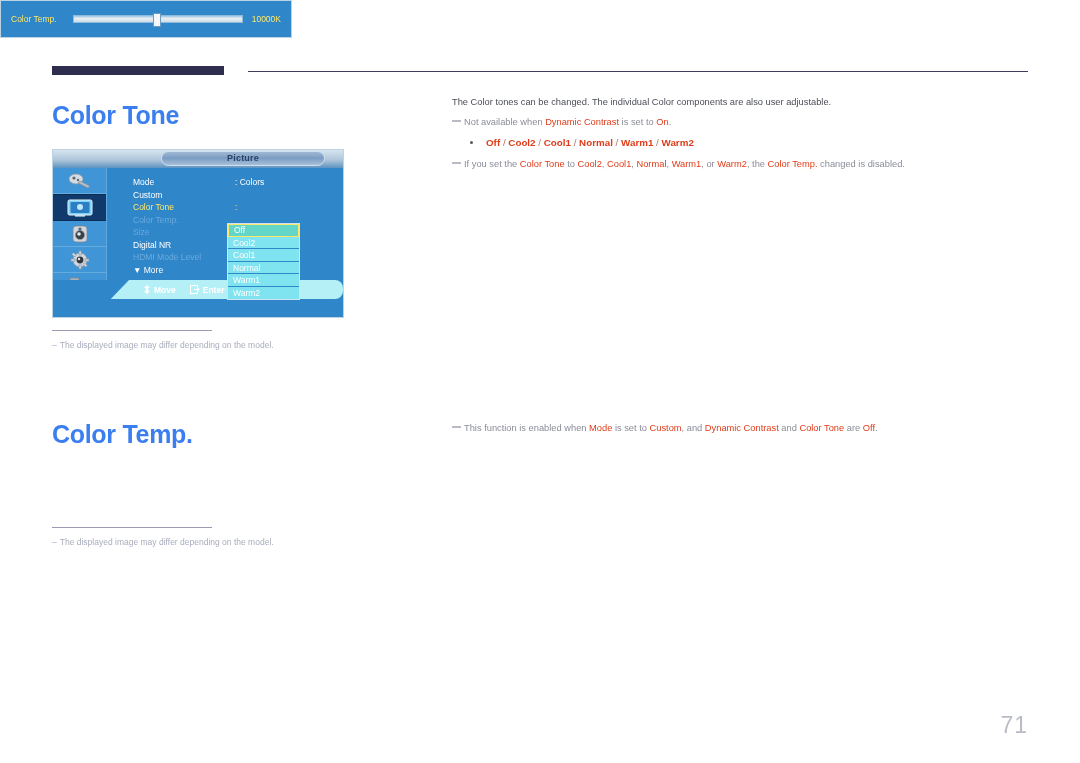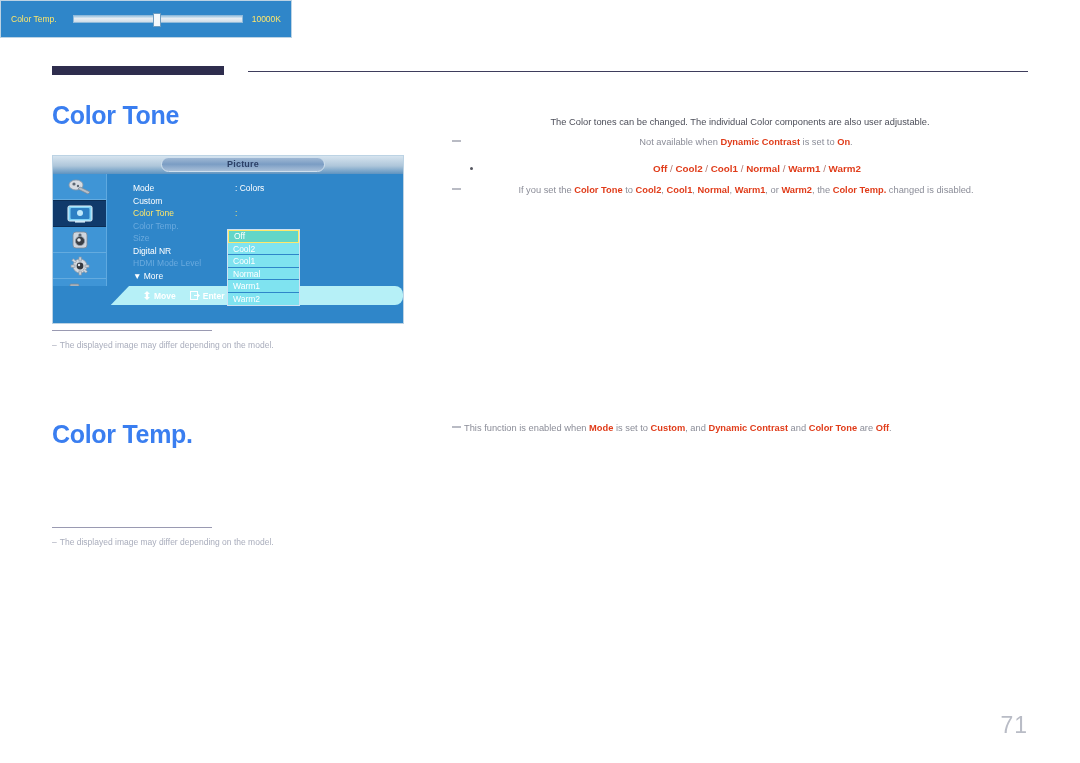--- a/index.html
+++ b/index.html
@@ -53,22 +53,22 @@
 
   
   .osd {
     position: absolute;
     left: 52px;
     background: #2f86c9;
     border: 1px solid #bcd3e4;
   }
 
   #osd-color-tone {
-    top: 155px;
-    width: 352px;
+    top: 149px;
+    width: 292px;
     height: 169px;
   }
 
   
   .osd-titlebar {
     position: relative;
     height: 18px;
     background: linear-gradient(to bottom, #d6e4ef 0%, #aec6da 55%, #5e93c0 100%);
   }
   .osd-titlebar .pill {
@@ -259,21 +259,21 @@
     white-space: nowrap;
   }
   .footnote-block .fn-text .dash { color: #a9adbc; margin-right: 3px; }
 
   
   .body-col {
     position: absolute;
     left: 452px;
     width: 576px;
   }
-  #body-color-tone { top: 112px; text-align: center; }
+  #body-color-tone { top: 92px; }
   #body-color-temp { top: 418px; }
 
   .para {
     font-size: 9.3px;
     line-height: 20px;
     color: #5d5f6b;
     white-space: nowrap;
   }
   .para.plain { color: #4c4e59; }
   .para b { color: #e03c1a; font-weight: bold; }
@@ -289,31 +289,30 @@
   }
   .note::before {
     content: "";
     position: absolute;
     left: 0;
     top: 8px;
     width: 9px;
     height: 2px;
     background: #b9bbc4;
   }
-  .note b { color: #e03c1a; font-weight: bold; }
+  .note b { color: #e03c1a; font-weight: normal; }
 
   .bullet-line {
     position: relative;
     padding-left: 34px;
     font-size: 9.8px;
     line-height: 22px;
     color: #e03c1a;
     font-weight: bold;
     white-space: nowrap;
-    margin-top: 6px;
   }
   .bullet-line::before {
     content: "";
     position: absolute;
     left: 18px;
     top: 9px;
     width: 3px;
     height: 3px;
     border-radius: 50%;
     background: #55565f;

